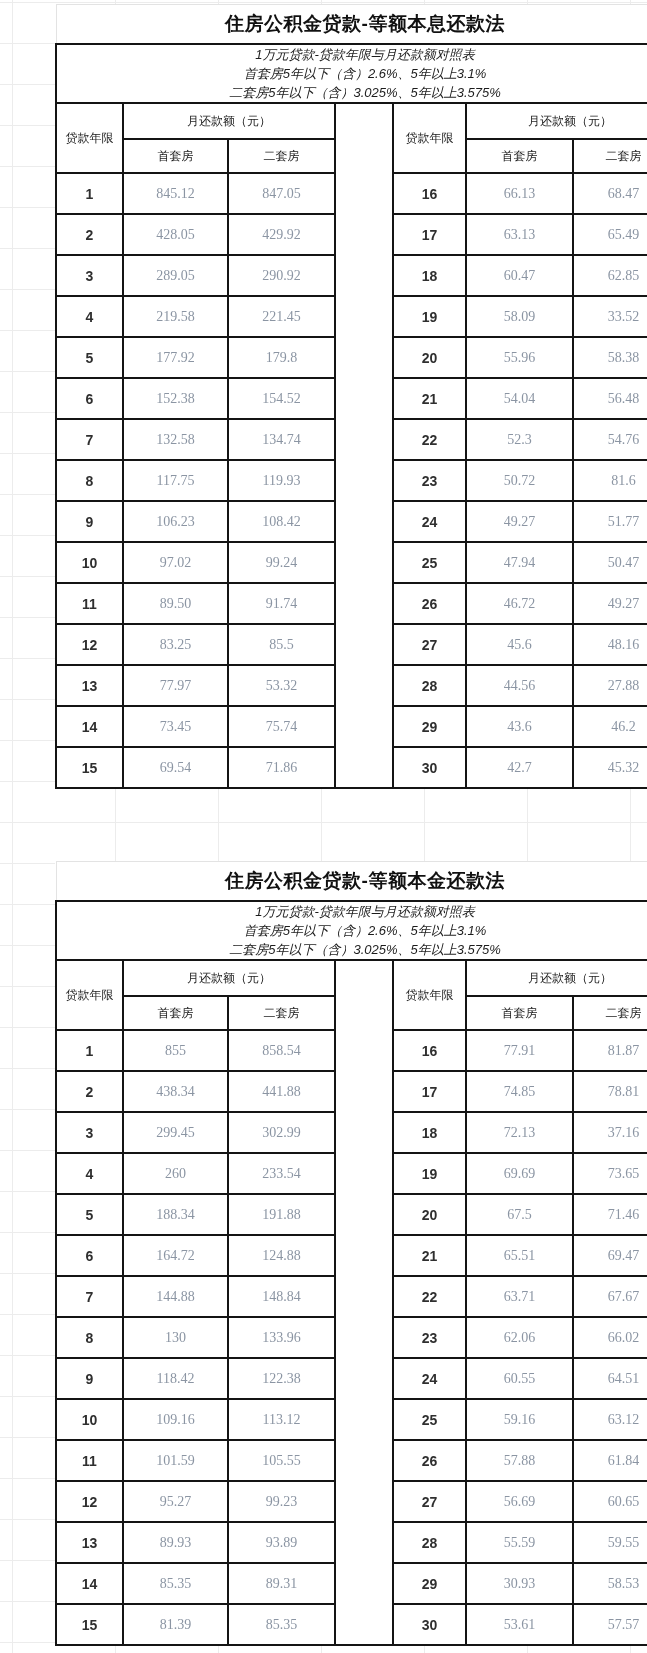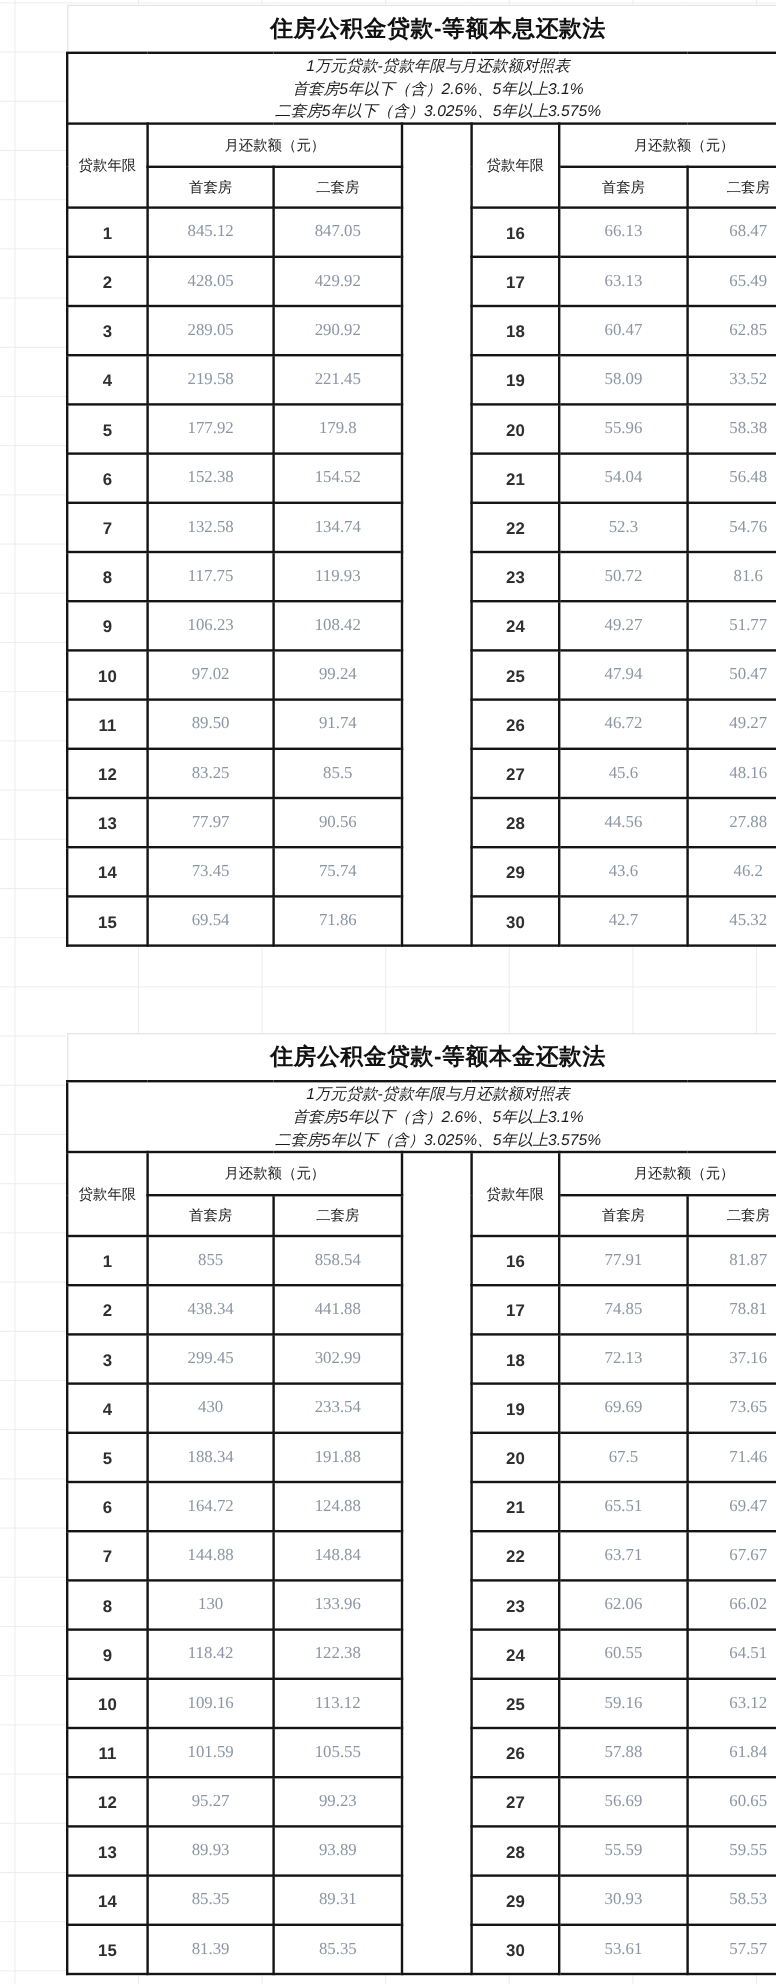--- a/index.html
+++ b/index.html
@@ -188,21 +188,21 @@
       <td class="year">12</td>
       <td class="val">83.25</td>
       <td class="val">85.5</td>
       <td class="year">27</td>
       <td class="val">45.6</td>
       <td class="val">48.16</td>
     </tr>
       <tr class="data-row">
       <td class="year">13</td>
       <td class="val">77.97</td>
-      <td class="val">90.56</td>
+      <td class="val">53.32</td>
       <td class="year">28</td>
       <td class="val">44.56</td>
       <td class="val">27.88</td>
     </tr>
       <tr class="data-row">
       <td class="year">14</td>
       <td class="val">73.45</td>
       <td class="val">75.74</td>
       <td class="year">29</td>
       <td class="val">43.6</td>
@@ -275,21 +275,21 @@
       <tr class="data-row">
       <td class="year">3</td>
       <td class="val">299.45</td>
       <td class="val">302.99</td>
       <td class="year">18</td>
       <td class="val">72.13</td>
       <td class="val">37.16</td>
     </tr>
       <tr class="data-row">
       <td class="year">4</td>
-      <td class="val">430</td>
+      <td class="val">260</td>
       <td class="val">233.54</td>
       <td class="year">19</td>
       <td class="val">69.69</td>
       <td class="val">73.65</td>
     </tr>
       <tr class="data-row">
       <td class="year">5</td>
       <td class="val">188.34</td>
       <td class="val">191.88</td>
       <td class="year">20</td>

